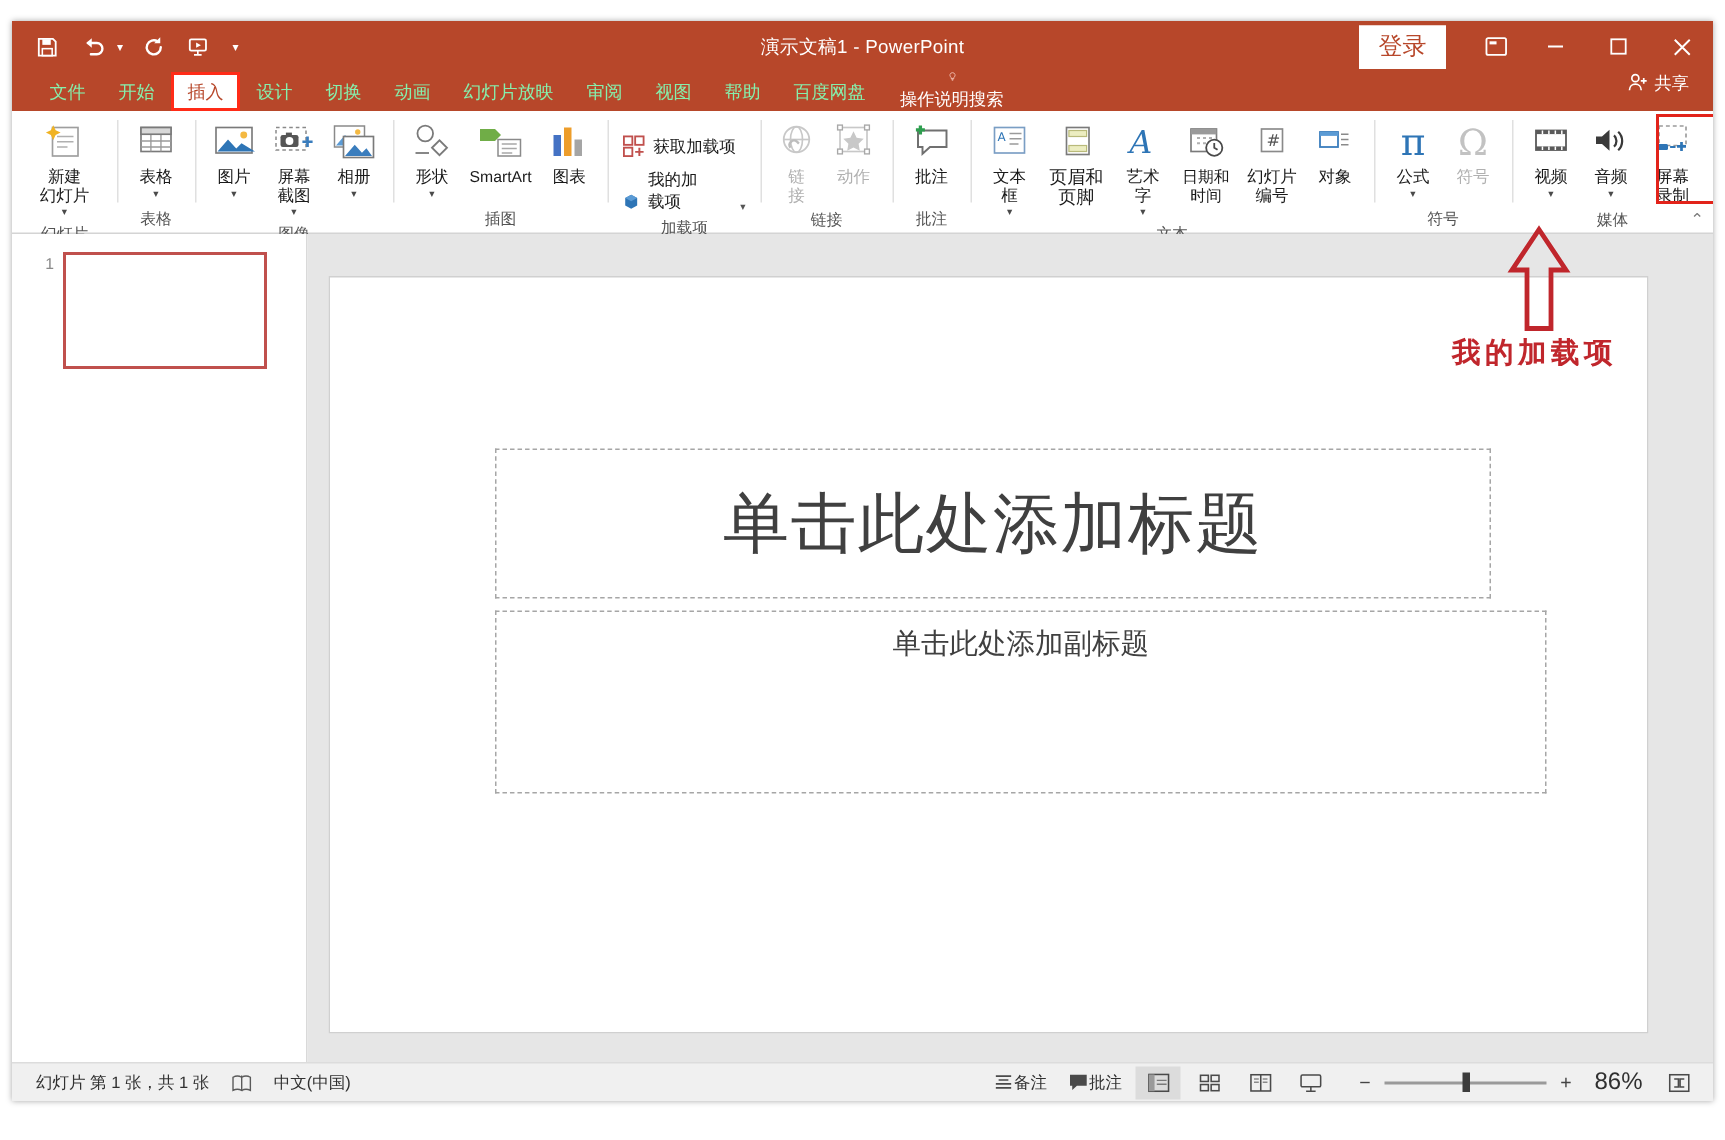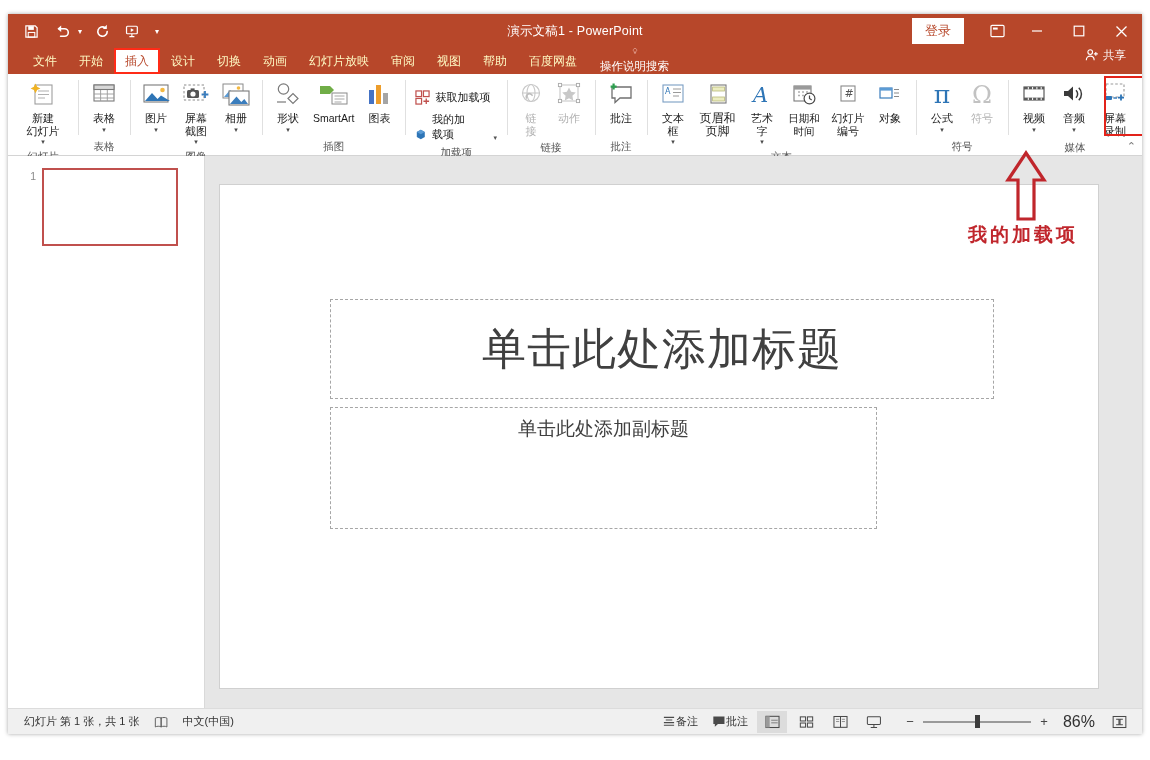--- a/index.html
+++ b/index.html
@@ -34,36 +34,36 @@
   .caret-sm { font-size: 8px; color: #fff; margin-left: -4px; }
   .win-title {
     position: absolute; left: 0; right: 0; text-align: center;
     font-size: 12.5px; color: #ffffff; pointer-events: none;
     letter-spacing: .2px;
   }
   .title-right {
     margin-left: auto; display: flex; align-items: center; height: 100%;
   }
   .signin {
-    background: #fff; color: #b7472a; font-size: 13px;
+    background: #fff; color: #b7472a; font-size: 16px;
     padding: 3px 12px; margin-right: 14px; cursor: pointer;
     border: 1px solid #fff;
   }
   .ribbon-display, .wbtn {
     width: 38px; height: 34px; display: flex; align-items: center;
     justify-content: center; color: #fff; cursor: pointer;
   }
   .wbtn { width: 42px; }
   
   .tabstrip {
     height: 26px; background: #b7472a; display: flex;
     align-items: stretch; padding-left: 14px; position: relative;
   }
   .tab {
-    font-size: 12px; color: #fef9c3; padding: 0 11px;
+    font-size: 12px; color: #86efac; padding: 0 11px;
     display: flex; align-items: center; cursor: pointer; position: relative;
   }
   .tab.active {
     background: #ffffff; color: #b7472a;
     box-shadow: inset 0 0 0 2px #ff2b17;
   }
   .tell-me {
     display: flex; align-items: center; gap: 5px; margin-left: 12px;
     font-size: 11.5px; color: #ffffff; flex-direction: column;
   }
@@ -148,21 +148,21 @@
   }
   .ph-title {
     left: 110px; top: 114px; width: 664px; height: 100px;
     align-items: center;
   }
   .ph-title span {
     font-size: 44px; color: #404040; font-weight: 300;
     letter-spacing: 1px; font-family: "DejaVu Sans", sans-serif;
   }
   .ph-sub {
-    left: 110px; top: 222px; width: 547px; height: 122px;
+    left: 110px; top: 222px; width: 701px; height: 122px;
     align-items: flex-start; padding-top: 8px;
   }
   .ph-sub span { font-size: 19px; color: #404040; font-family: "DejaVu Sans", sans-serif; }
   .annot-text {
     position: absolute; left: 968px; top: 222px; width: 160px;
     font-size: 19px; font-weight: bold; color: #c0262c;
     letter-spacing: 3px; font-family: "DejaVu Serif", serif;
   }
   .annot-arrow { position: absolute; left: 1003px; top: 150px; }
   

